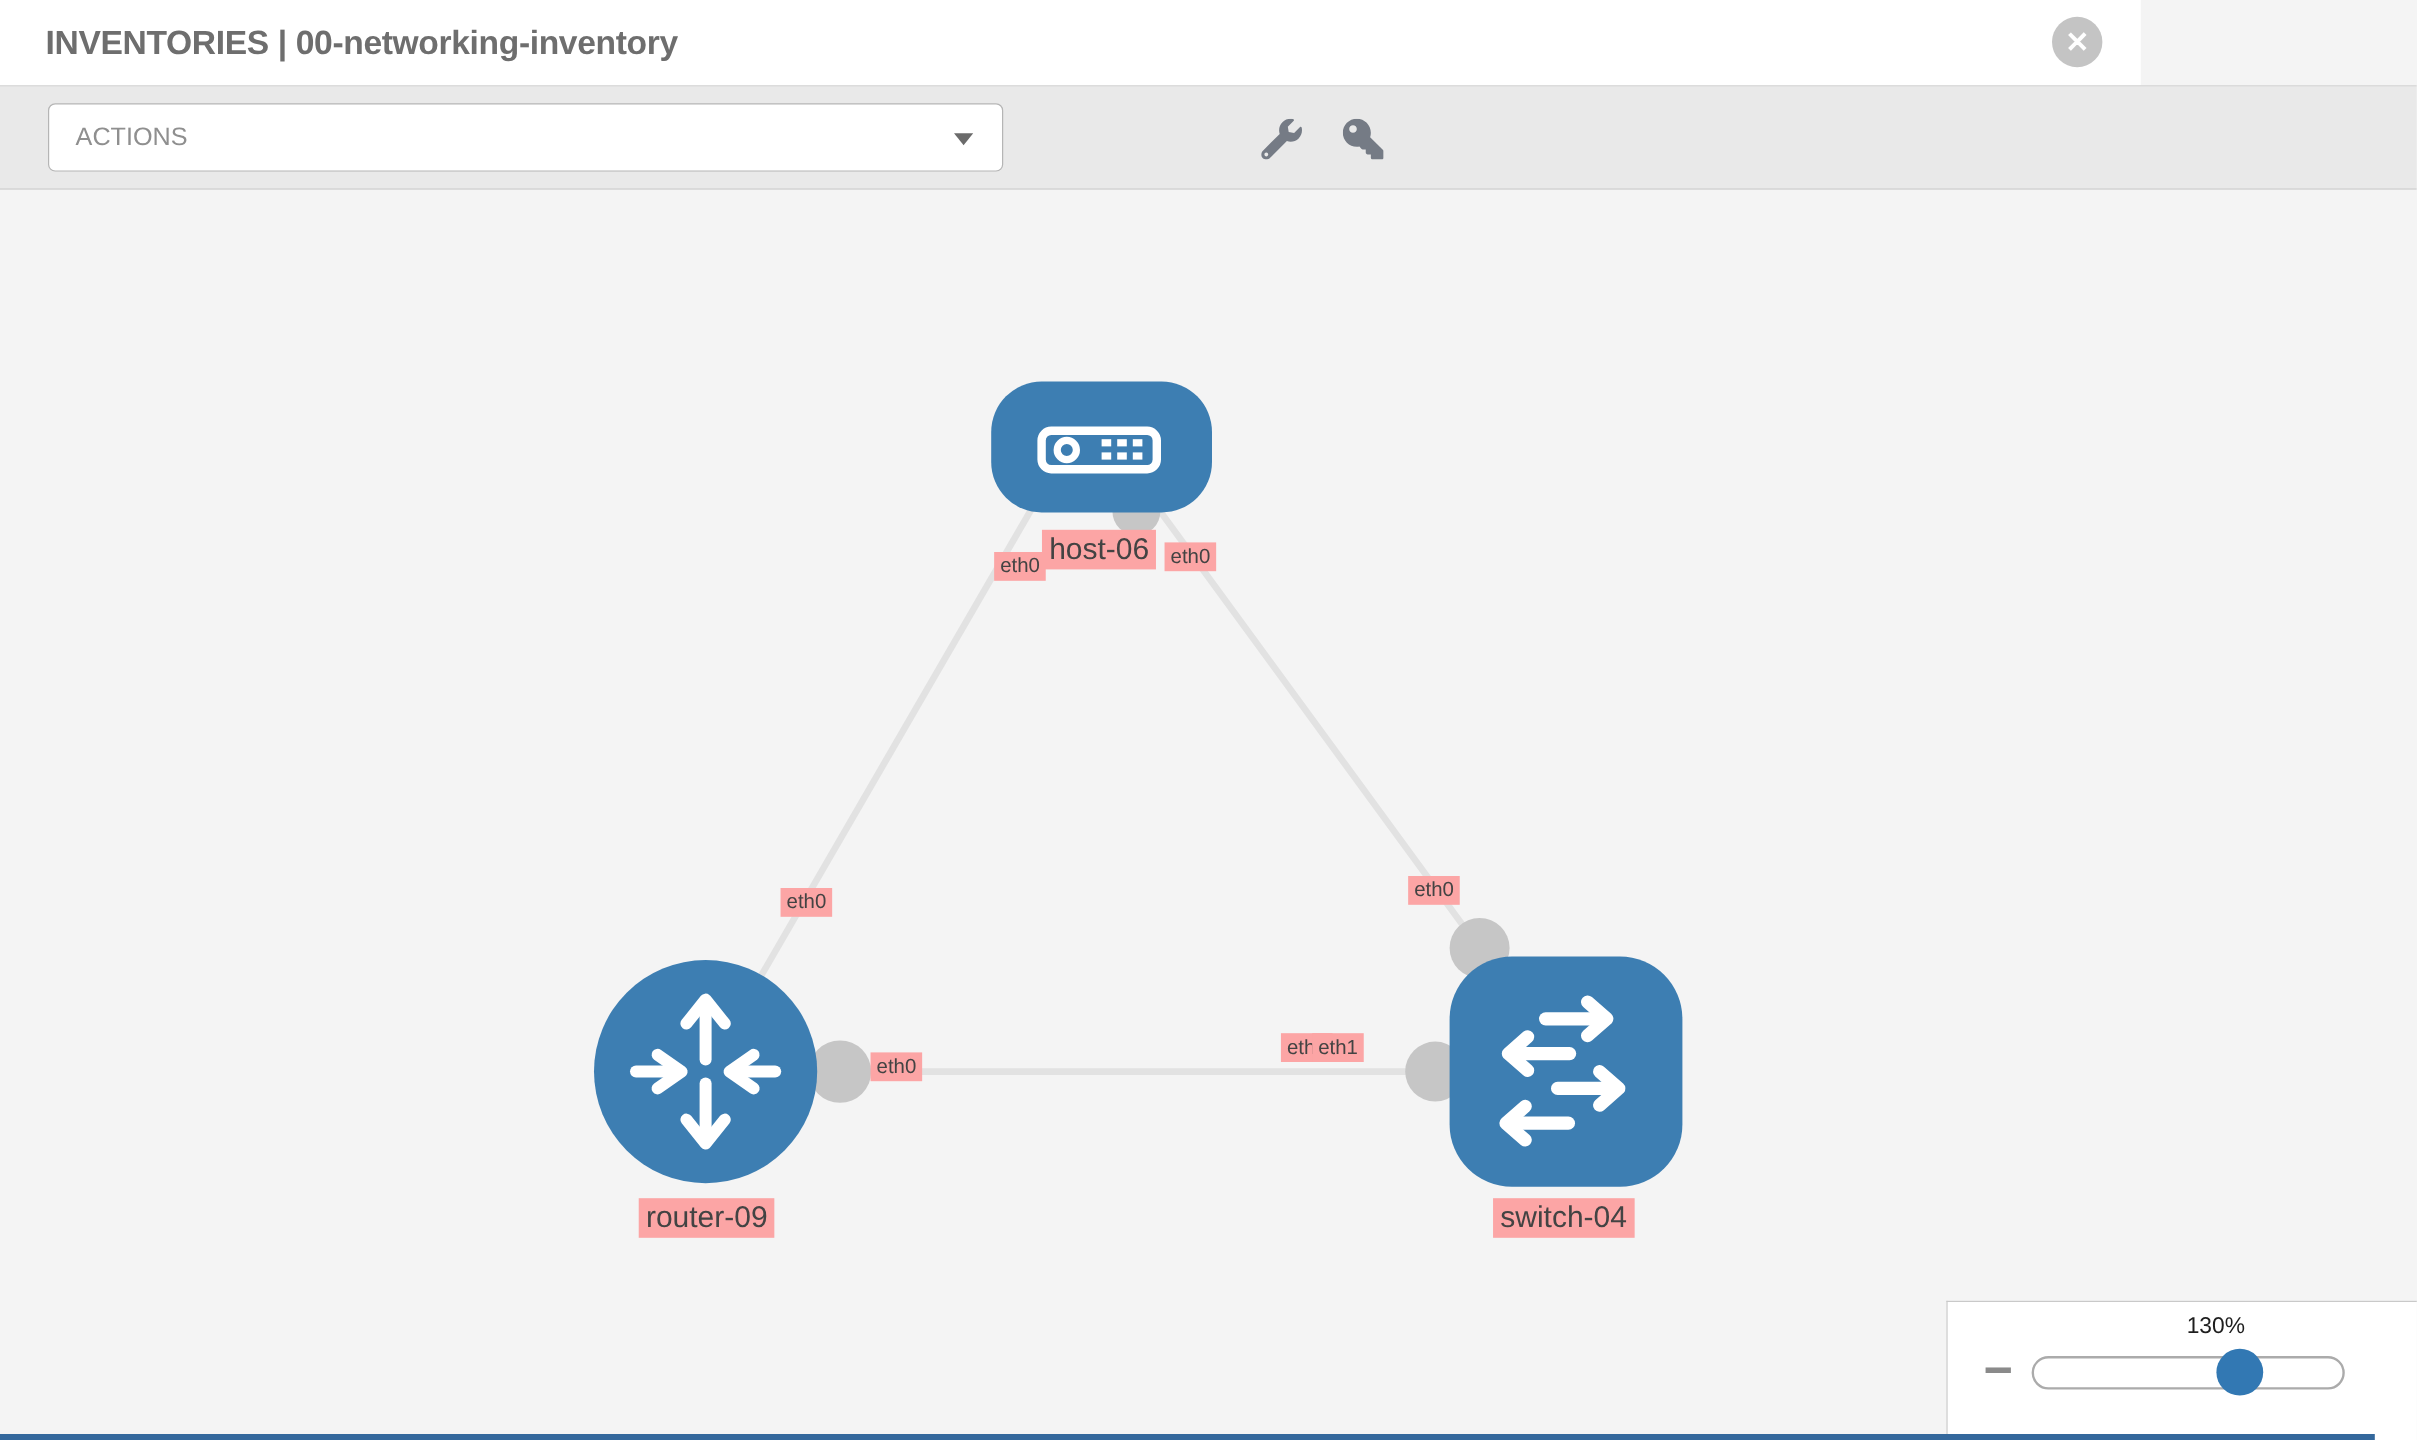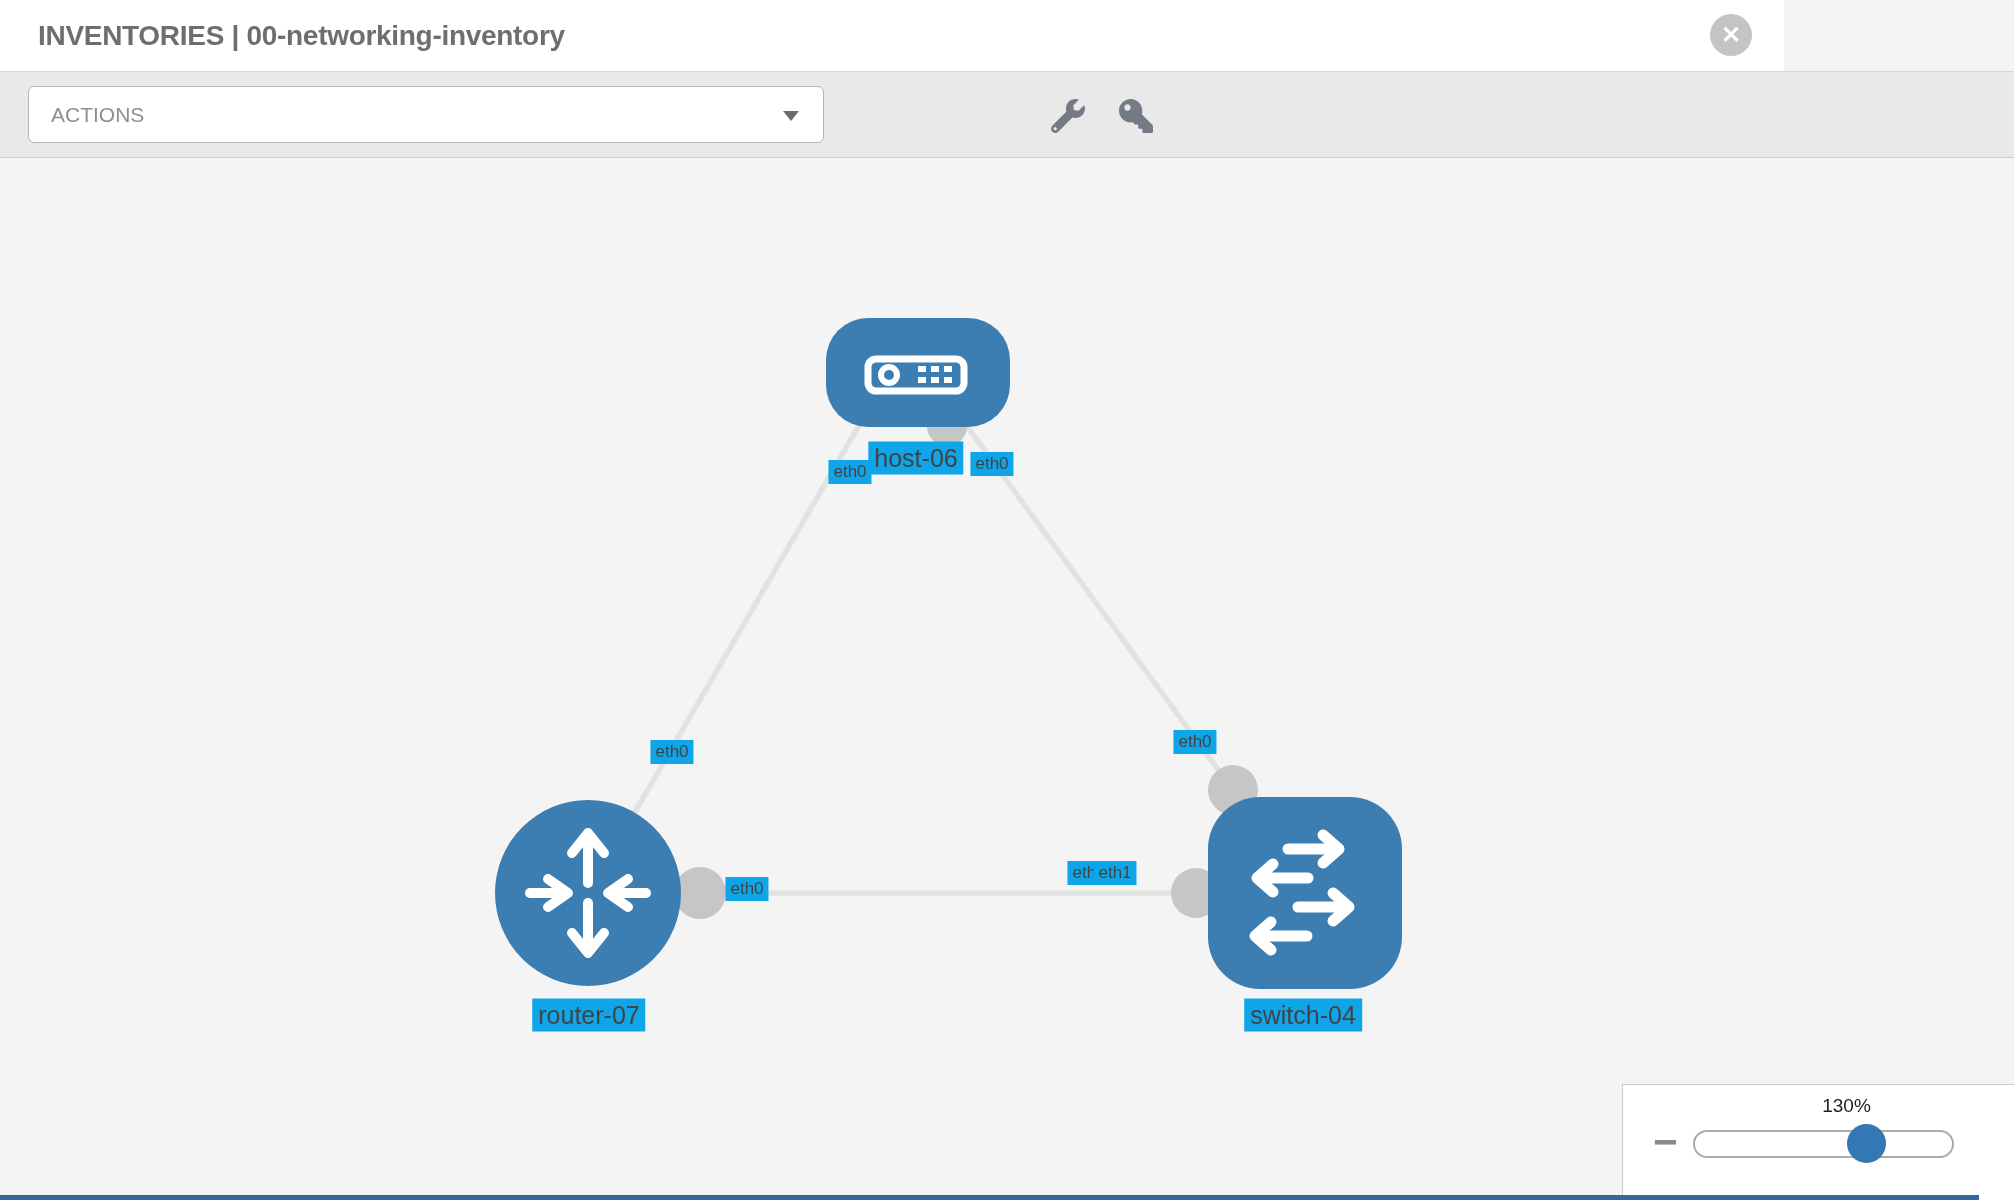--- a/index.html
+++ b/index.html
@@ -7,32 +7,32 @@
   body { font-family:"Liberation Sans", sans-serif; background:#f4f4f4; position:relative; overflow:hidden; }
 
   
   .header { position:absolute; top:0; left:0; width:1784px; height:71px; background:#ffffff; z-index:10; }
   .title { position:absolute; left:38px; top:50%; transform:translateY(-50%); font-size:28px; font-weight:bold; color:#6e6e6e; letter-spacing:-0.3px; white-space:nowrap; }
   .close-btn { position:absolute; right:32px; top:14px; width:42px; height:42px; border-radius:50%; background:#c4c4c4; color:#ffffff; display:flex; align-items:center; justify-content:center; font-size:24px; font-weight:bold; cursor:pointer; }
 
   
   .toolbar { position:absolute; top:71px; left:0; width:2014px; height:87px; background:#e9e9e9; border-top:1px solid #d8d8d8; border-bottom:1px solid #cfcfcf; z-index:10; }
   .select-box { position:absolute; top:14px; height:57px; background:#ffffff; border:1px solid #b5b5b5; border-radius:6px; display:flex; align-items:center; padding:0 22px; font-size:21px; color:#8f8f8f; }
-  .select-actions { left:28px; width:796px; }
+  .select-actions { left:40px; width:796px; }
   .select-search { left:1183px; width:789px; }
   .caret { position:absolute; right:24px; top:50%; margin-top:-4px; width:0; height:0; border-left:8px solid transparent; border-right:8px solid transparent; border-top:10px solid #6b6b6b; }
   .tool-icon { position:absolute; top:27px; width:34px; height:34px; }
   .tool-icon.wrench { left:1051px; }
   .tool-icon.key { left:1119px; }
 
   
   .canvas { position:absolute; top:159px; left:0; width:2014px; height:1041px; background:#f4f4f4; }
   svg.graph { position:absolute; top:0; left:0; }
 
-  .nlabel, .ilabel { position:absolute; transform:translate(-50%,-50%); background:#0ea5e9; color:#434343; white-space:nowrap; z-index:5; }
+  .nlabel, .ilabel { position:absolute; transform:translate(-50%,-50%); background:#fca5a5; color:#434343; white-space:nowrap; z-index:5; }
   .nlabel { font-size:25px; padding:2px 6px; }
   .ilabel { font-size:17px; padding:2px 5px; }
   .lbl-host      { left:916px; top:299px; }
   .lbl-router    { left:589px; top:856px; }
   .lbl-switch    { left:1303px; top:856px; }
   .if-host-left  { left:850px; top:313px; }
   .if-host-right { left:992px; top:305px; }
   .if-router-top { left:672px; top:593px; }
   .if-switch-top { left:1195px; top:583px; }
   .if-router-right { left:747px; top:730px; }
@@ -130,21 +130,21 @@
           <path d="M-32,-29 L-48,-15 L-32,-1"></path>
         <path d="M-7,14 L40,14"></path>
           <path d="M28,0 L44,14 L28,28"></path>
         <path d="M2,43 L-46,43"></path>
           <path d="M-34,29 L-50,43 L-34,57"></path>
       </g>
     </g>
   </svg>
 
   <div class="nlabel lbl-host">host-06</div>
-  <div class="nlabel lbl-router">router-07</div>
+  <div class="nlabel lbl-router">router-09</div>
   <div class="nlabel lbl-switch">switch-04</div>
 
   <div class="ilabel if-host-left">eth0</div>
   <div class="ilabel if-host-right">eth0</div>
   <div class="ilabel if-router-top">eth0</div>
   <div class="ilabel if-switch-top">eth0</div>
   <div class="ilabel if-router-right">eth0</div>
   <div class="ilabel if-mid-under">eth0</div>
   <div class="ilabel if-mid-over">eth1</div>
 

